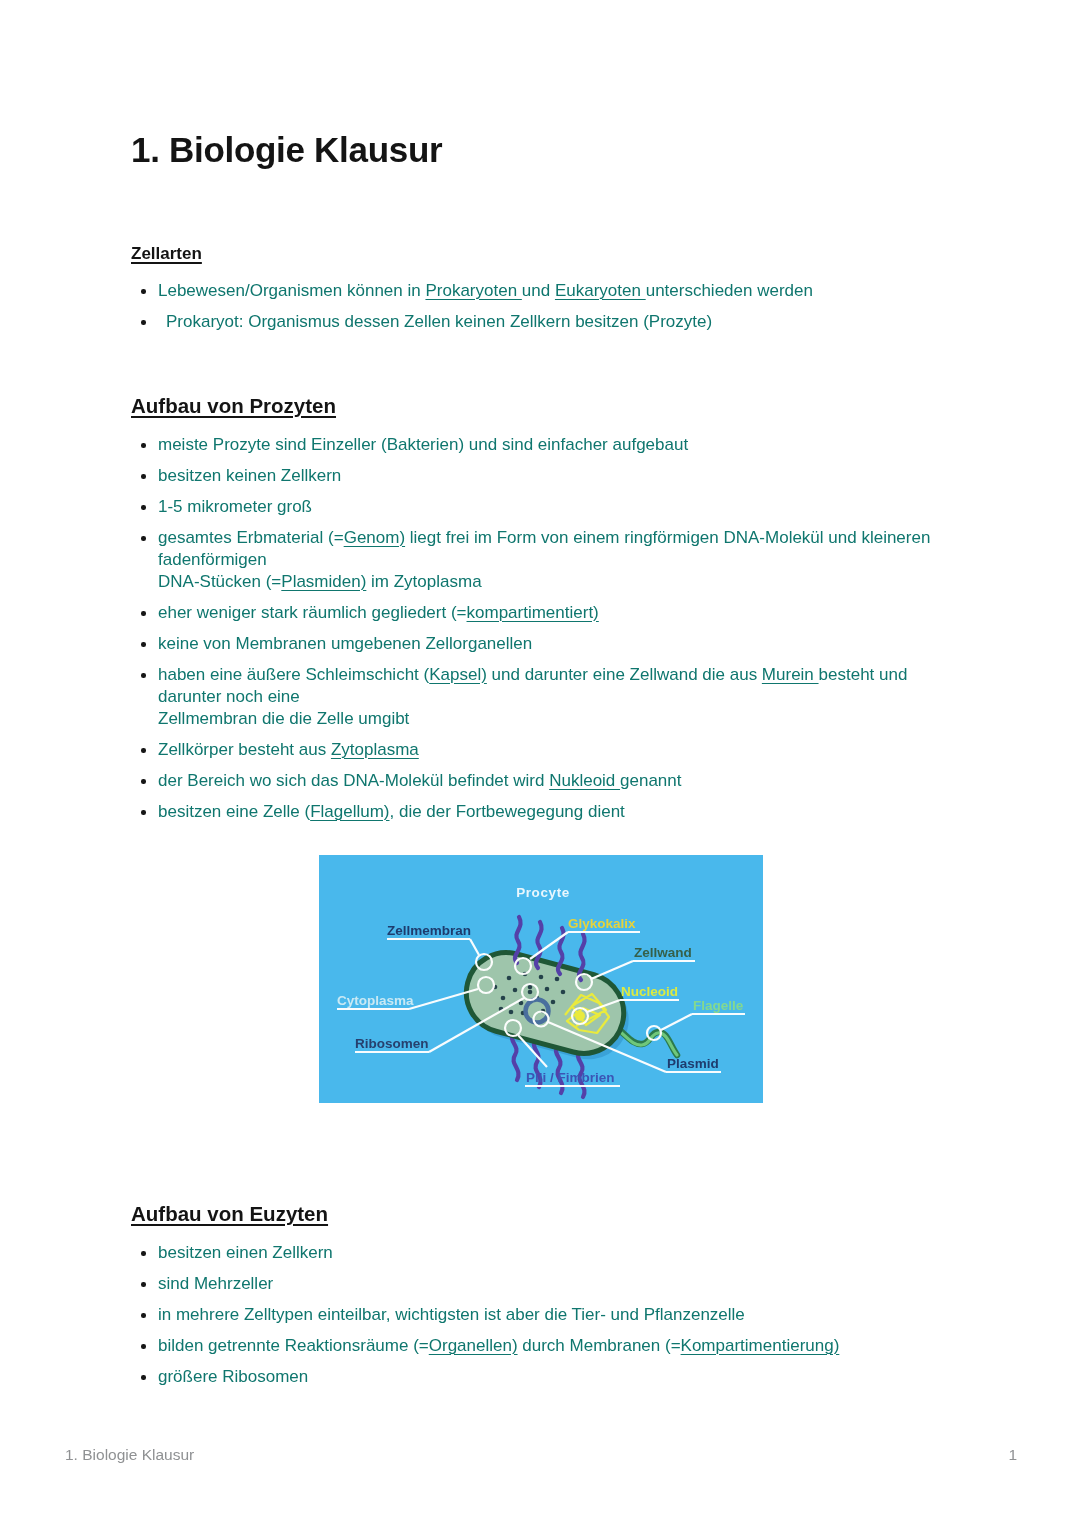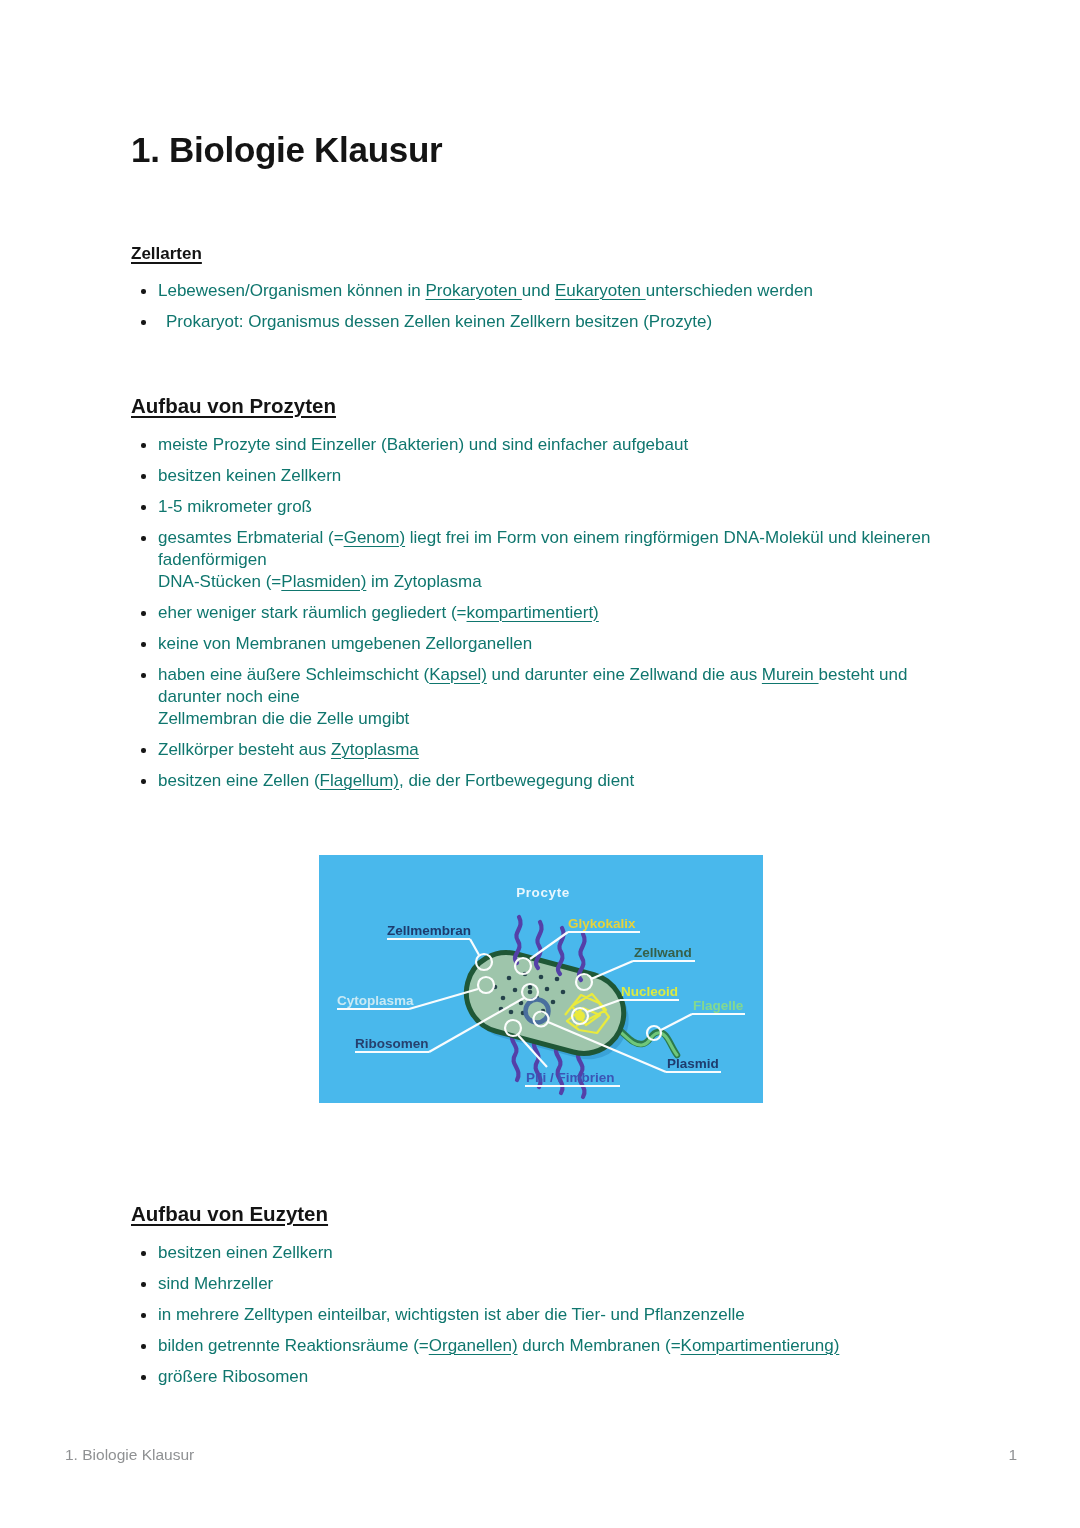--- a/index.html
+++ b/index.html
@@ -74,21 +74,22 @@
     <h2 class="h-large">Aufbau von Prozyten</h2>
     <ul class="bullets">
         <li><span>meiste Prozyte sind Einzeller (Bakterien) und sind einfacher aufgebaut</span></li>
         <li><span>besitzen keinen Zellkern</span></li>
         <li><span>1-5 mikrometer groß</span></li>
         <li><span>gesamtes Erbmaterial (=</span><span class="u">Genom)</span><span> liegt frei im Form von einem ringförmigen DNA-Molekül und kleineren fadenförmigen</span><br><span>DNA-Stücken (=</span><span class="u">Plasmiden)</span><span> im Zytoplasma</span></li>
         <li><span>eher weniger stark räumlich gegliedert (=</span><span class="u">kompartimentiert)</span></li>
         <li><span>keine von Membranen umgebenen Zellorganellen</span></li>
         <li><span>haben eine äußere Schleimschicht (</span><span class="u">Kapsel)</span><span> und darunter eine Zellwand die aus </span><span class="u">Murein </span><span>besteht und darunter noch eine</span><br><span>Zellmembran die die Zelle umgibt</span></li>
         <li><span>Zellkörper besteht aus </span><span class="u">Zytoplasma</span></li>
-        <li><span>besitzen eine Zellen (</span><span class="u">Flagellum)</span><span>, die der Fortbewegegung dient</span></li>
+        <li><span>der Bereich wo sich das DNA-Molekül befindet wird </span><span class="u">Nukleoid </span><span>genannt</span></li>
+        <li><span>besitzen eine Zelle (</span><span class="u">Flagellum)</span><span>, die der Fortbewegegung dient</span></li>
       </ul>
   </div>
 
   <div class="diagram">
     <svg width="444" height="248" viewBox="0 0 444 248">
 
       <rect x="0" y="0" width="444" height="248" fill="#49b8ec"></rect>
 
       <text class="dg-title" x="224" y="42" text-anchor="middle" fill="#f2fbff">Procyte</text>
 

